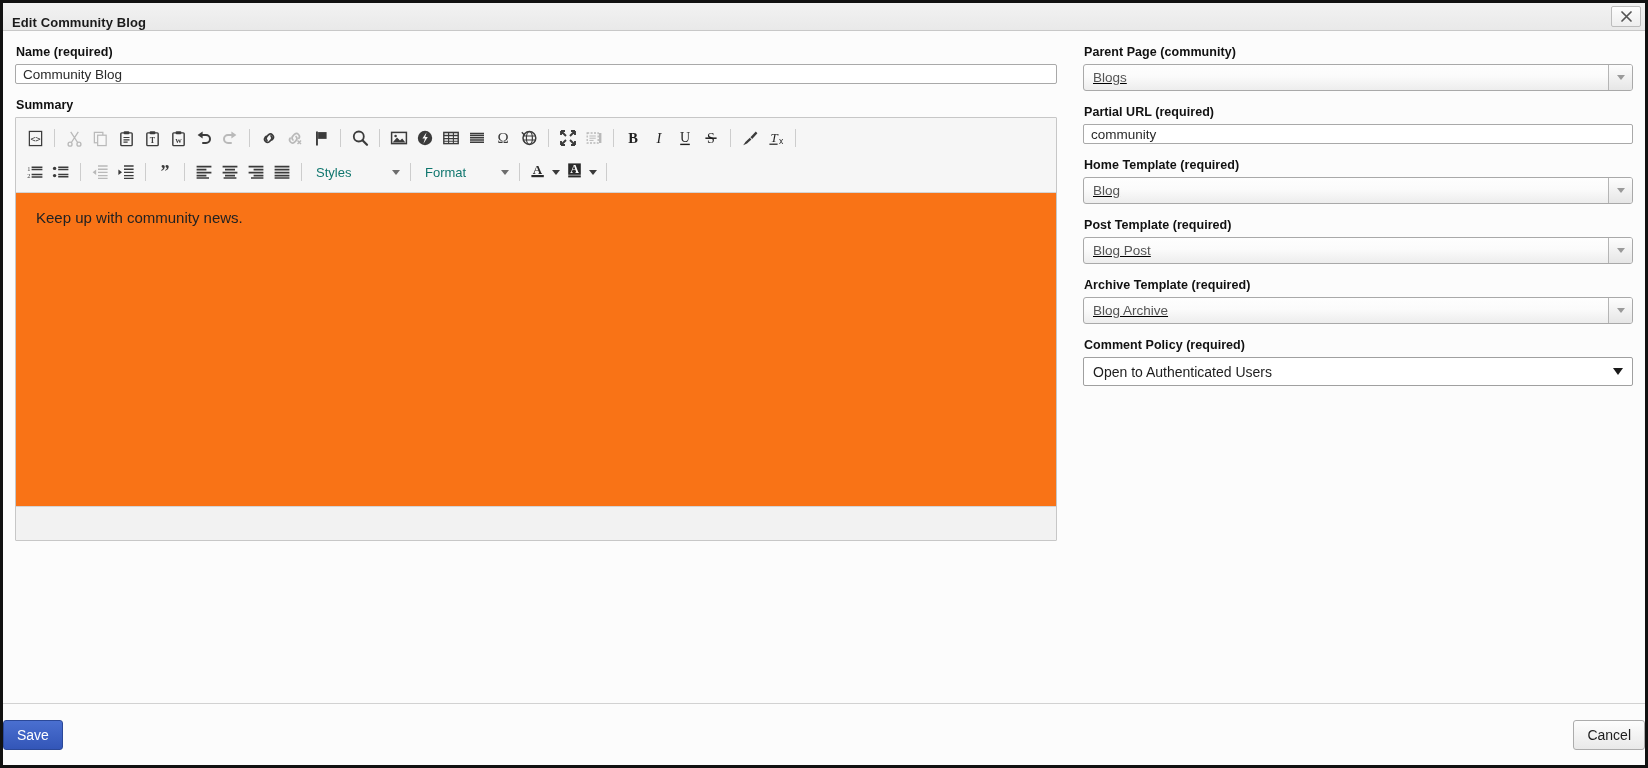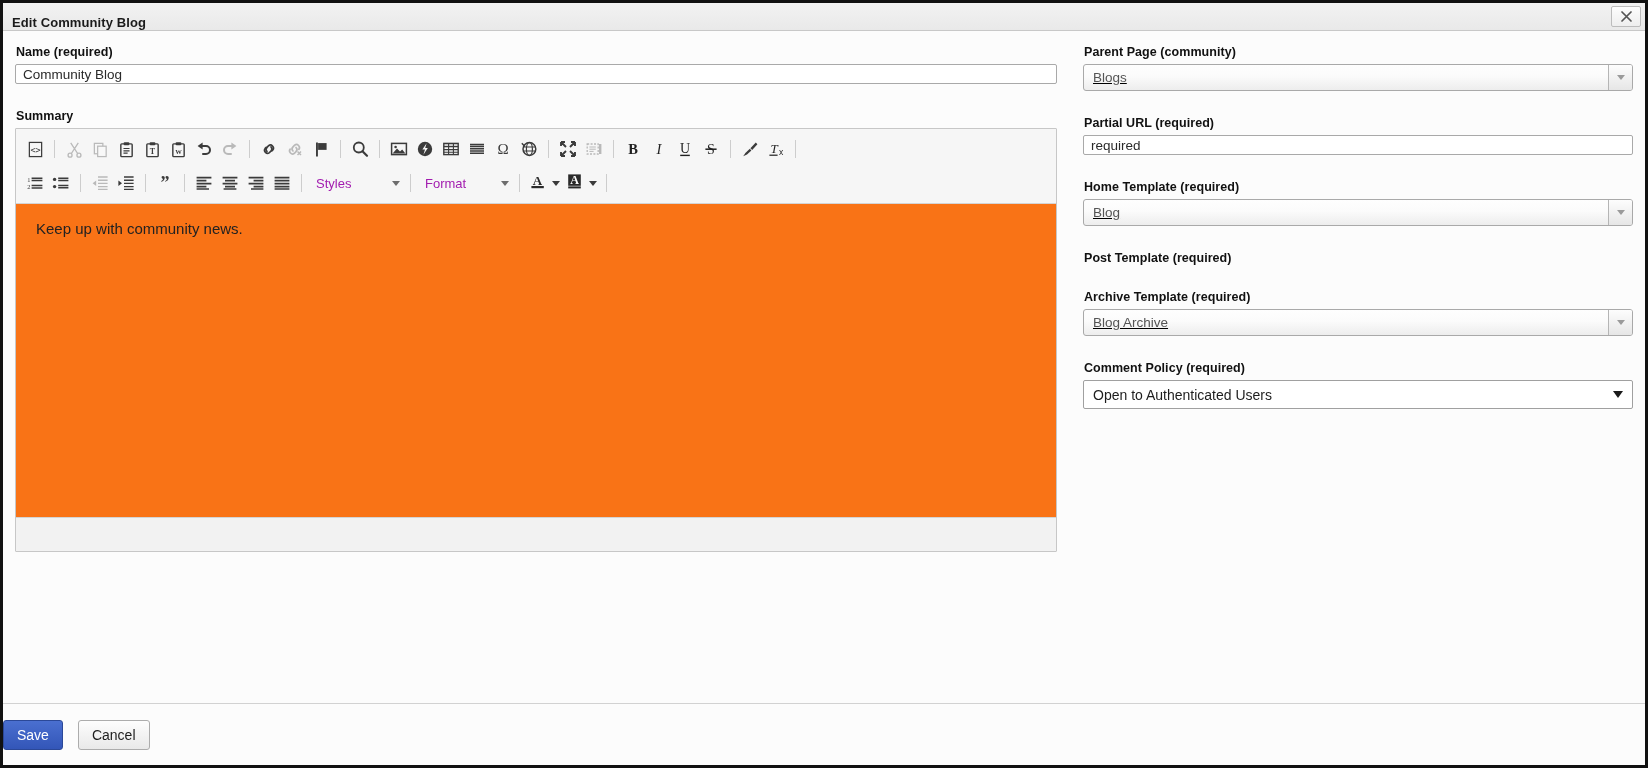--- a/index.html
+++ b/index.html
@@ -60,21 +60,21 @@
   .col-left { width: 1068px; flex: 0 0 1068px; padding-right: 26px; }
   .col-right { flex: 1 1 auto; }
 
   .field-label {
     font-size: 12.5px;
     font-weight: bold;
     color: #111111;
     margin: 0 0 5px 1px;
     letter-spacing: .05px;
   }
-  .field-group { margin-bottom: 25px; }
+  .field-group { margin-bottom: 14px; }
 
   .text-input {
     width: 100%;
     height: 20px;
     background: #ffffff;
     border: 1px solid #a9a9a9;
     border-radius: 2px;
     font-size: 13.5px;
     color: #2a2a2a;
     padding: 0 7px;
@@ -187,21 +187,21 @@
   .tb-combo {
     height: 24px;
     min-width: 96px;
     background: #f6f6f6;
     display: flex; align-items: center;
     justify-content: space-between;
     padding: 0 4px 0 8px;
     cursor: pointer;
     border-radius: 2px;
   }
-  .tb-combo span { font-size: 13px; color: #a21caf; }
+  .tb-combo span { font-size: 13px; color: #0f766e; }
   .tb-combo i {
     width:0;height:0;
     border-left: 4px solid transparent;
     border-right: 4px solid transparent;
     border-top: 5px solid #6d6d6d;
     margin-left: 16px;
   }
   .tb-color {
     height: 26px;
     display: flex; align-items: center;
@@ -233,21 +233,21 @@
     border-top: 1px solid #d4d4d4;
   }
 
   
   .footer {
     flex: 0 0 62px;
     border-top: 1px solid #d2d2d2;
     background: #fcfcfc;
     display: flex;
     align-items: center;
-    justify-content: flex-start;
+    justify-content: space-between;
     gap: 15px;
   }
   .btn {
     min-width: 58px;
     height: 30px;
     padding: 0 13px;
     border-radius: 3px;
     font-size: 14px;
     display: flex; align-items: center; justify-content: center;
     cursor: pointer;
@@ -567,33 +567,39 @@
           <div class="field-label">Parent Page (community)</div>
           <div class="custom-select">
             <div class="cs-value">Blogs</div>
             <div class="cs-arrow">
               <i></i>
             </div>
           </div>
         </div>
         <div class="field-group">
           <div class="field-label">Partial URL (required)</div>
-          <div class="text-input">required</div>
+          <div class="text-input">community</div>
         </div>
         <div class="field-group">
           <div class="field-label">Home Template (required)</div>
           <div class="custom-select">
             <div class="cs-value">Blog</div>
             <div class="cs-arrow">
               <i></i>
             </div>
           </div>
         </div>
         <div class="field-group">
           <div class="field-label">Post Template (required)</div>
+          <div class="custom-select">
+            <div class="cs-value">Blog Post</div>
+            <div class="cs-arrow">
+              <i></i>
+            </div>
+          </div>
         </div>
         <div class="field-group">
           <div class="field-label">Archive Template (required)</div>
           <div class="custom-select">
             <div class="cs-value">Blog Archive</div>
             <div class="cs-arrow">
               <i></i>
             </div>
           </div>
         </div>

